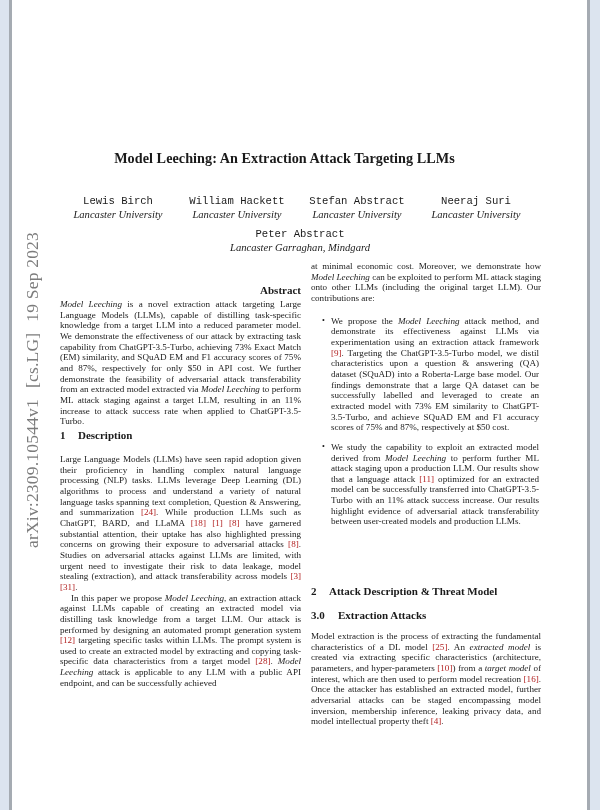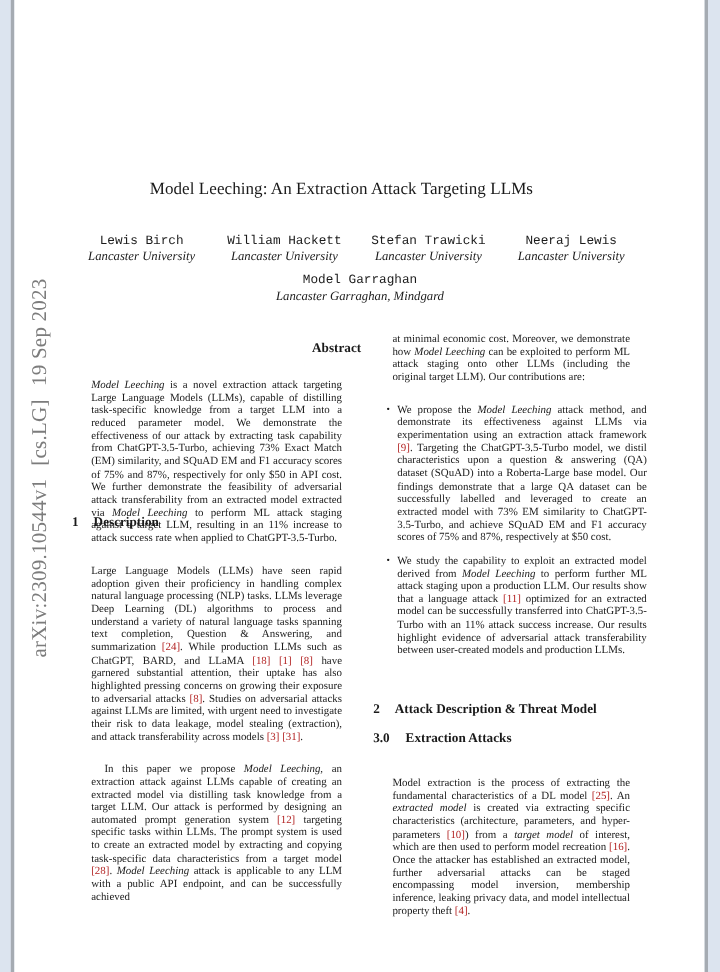--- a/index.html
+++ b/index.html
@@ -17,21 +17,21 @@
   .page-border-right {
     position: absolute; left: 587px; top: 0; width: 3px; height: 810px;
     background: #a5abb2;
   }
   .page {
     position: absolute; left: 12px; top: 0; width: 575px; height: 810px;
     background: #ffffff;
   }
   .title {
     position: absolute; left: 0; width: 545px; top: 150px;
-    text-align: center; font-weight: normal; font-size: 14.2px;
+    text-align: center; font-weight: bold; font-size: 14.2px;
     letter-spacing: 0.05px;
   }
   .author {
     position: absolute; top: 194px; width: 140px; text-align: center;
     font-size: 10.6px; line-height: 14px;
   }
   .author .name { display: block; font-family: Liberation Mono, monospace; }
   .author .affil { display: block; font-style: italic; }
   .author-last { top: 227px; width: 240px; }
   .arxiv-stamp {
@@ -49,21 +49,21 @@
   .col-right { left: 299px; width: 230px; }
   .abstract-head {
     position: absolute; left: 48px; width: 241px; top: 284px;
     text-align: right; font-weight: bold; font-size: 11px;
   }
   .sec-head {
     position: absolute; font-weight: bold; font-size: 11px;
   }
   .sec-head .num { display: inline-block; width: 18px; }
   .subsec-head .num { width: 27px; }
-  .col p { margin: 16px; }
+  .col p { margin: 0; }
   .indent { text-indent: 11px; }
   em { font-style: italic; }
   .cite { color: #b22222; }
   .bullets { margin: 0; padding: 0; list-style: none; }
   .bullets li { position: relative; padding-left: 20px; padding-right: 2px; margin-bottom: 9px; }
   .bullets li .bullet {
     position: absolute; left: 11px; top: 0; font-size: 8px;
   }
 </style>
 </head>
@@ -78,29 +78,29 @@
 
   <div class="author" style="left:36px">
     <span class="name">Lewis Birch</span>
     <span class="affil">Lancaster University</span>
   </div>
   <div class="author" style="left:155px">
     <span class="name">William Hackett</span>
     <span class="affil">Lancaster University</span>
   </div>
   <div class="author" style="left:275px">
-    <span class="name">Stefan Trawicki</span>
+    <span class="name">Stefan Abstract</span>
     <span class="affil">Lancaster University</span>
   </div>
   <div class="author" style="left:394px">
-    <span class="name">Neeraj Lewis</span>
+    <span class="name">Neeraj Suri</span>
     <span class="affil">Lancaster University</span>
   </div>
   <div class="author author-last" style="left:168px">
-    <span class="name">Model Garraghan</span>
+    <span class="name">Peter Abstract</span>
     <span class="affil">Lancaster Garraghan, Mindgard</span>
   </div>
 
   <div class="abstract-head">Abstract</div>
 
   <div class="col col-left" style="top:299px">
     <p><em>Model Leeching</em> is a novel extraction attack targeting Large Language Models (LLMs), capable of distilling task-specific knowledge from a target LLM into a reduced parameter model. We demonstrate the effectiveness of our attack by extracting task capability from ChatGPT-3.5-Turbo, achieving 73% Exact Match (EM) similarity, and SQuAD EM and F1 accuracy scores of 75% and 87%, respectively for only $50 in API cost. We further demonstrate the feasibility of adversarial attack transferability from an extracted model extracted via <em>Model Leeching</em> to perform ML attack staging against a target LLM, resulting in an 11% increase to attack success rate when applied to ChatGPT-3.5-Turbo.</p>
   </div>
 
   <div class="sec-head" style="left:48px; top:429px">

